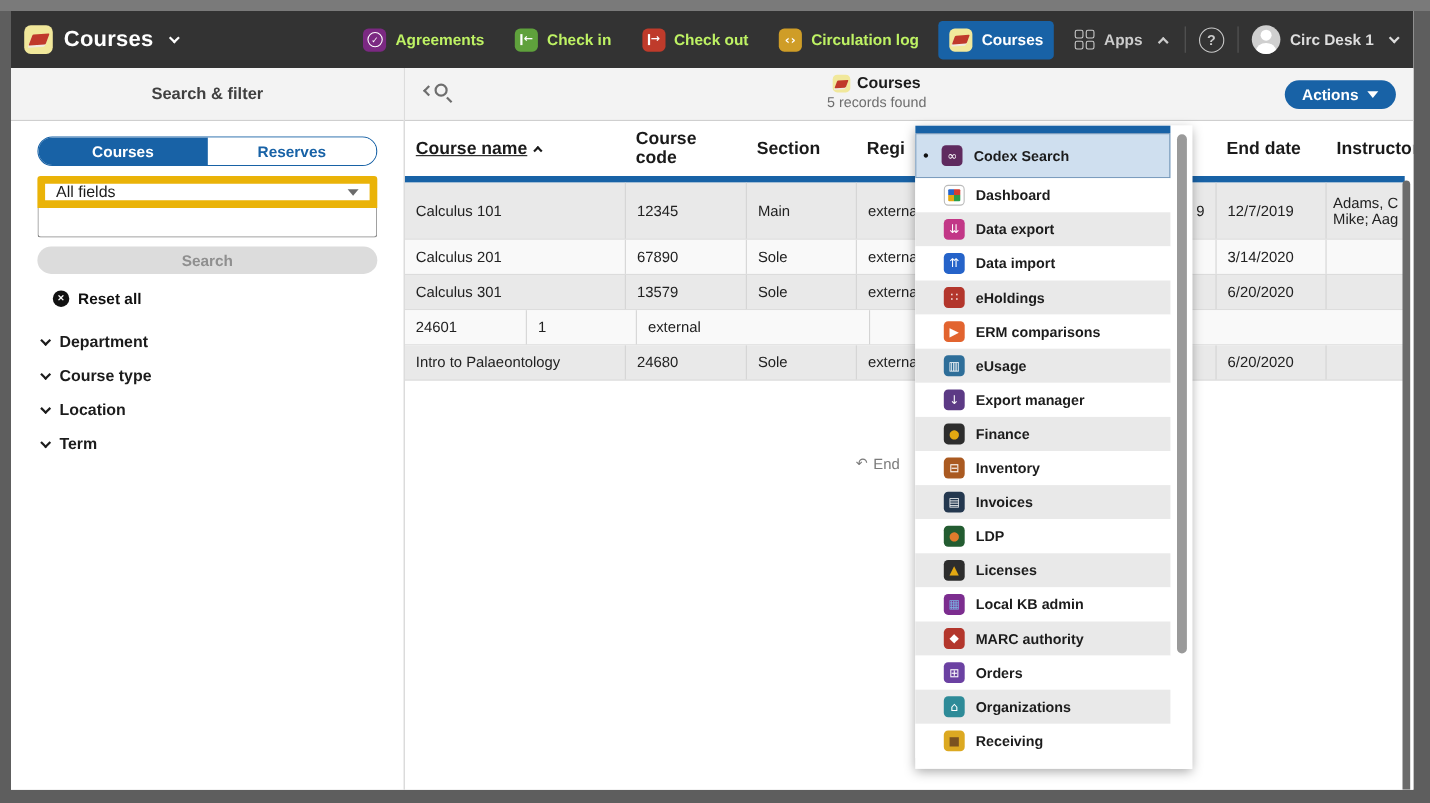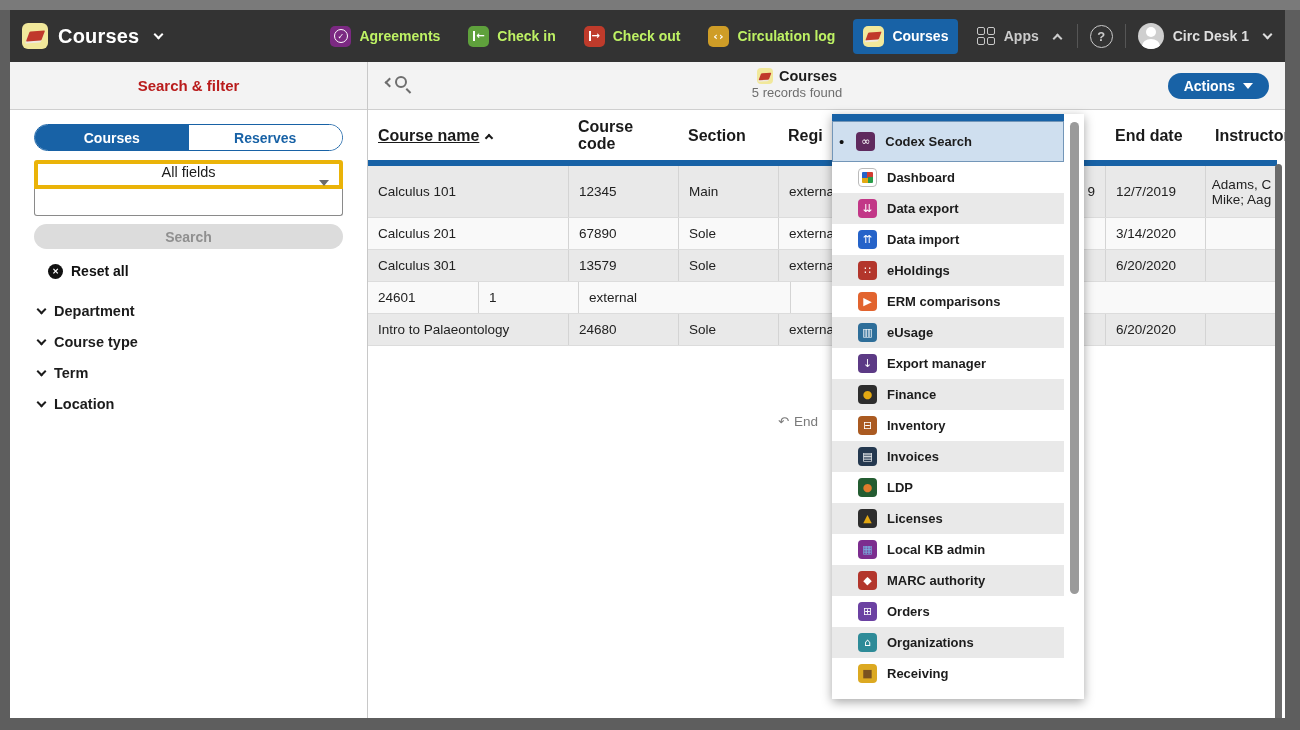--- a/index.html
+++ b/index.html
@@ -36,26 +36,26 @@
   .avatar::before { content:""; position:absolute; left:8px; top:4px; width:10px; height:10px; background:#fff; border-radius:50%; }
   .avatar::after { content:""; position:absolute; left:4px; top:16px; width:18px; height:14px; background:#fff; border-radius:50%; }
 
   
   .content { flex:1; display:flex; min-height:0; position:relative; }
   .sidebar { width:358px; flex:0 0 358px; border-right:1px solid #c8c8c8; background:#fff; display:flex; flex-direction:column; }
   .main { flex:1; position:relative; background:#fff; overflow:hidden; }
   .band { height:48px; background:#f3f3f3; border-bottom:1px solid #cfcfcf; position:relative; }
 
   .sb-band { display:flex; align-items:center; justify-content:center; }
-  .sb-title { font-size:15px; font-weight:700; color:#b91c1c; }
+  .sb-title { font-size:15px; font-weight:700; color:#404040; }
   .sb-body { padding:14px 24px; }
   .tabs { display:flex; height:27px; border:1.5px solid #1862a6; border-radius:14px; overflow:hidden; }
   .tab { flex:1; display:flex; align-items:center; justify-content:center; font-size:14px; font-weight:700; cursor:pointer; color:#1862a6; background:#fff; }
   .tab.active { background:#1862a6; color:#fff; }
-  .select { margin-top:9px; height:29px; border:4px solid #eab308; border-radius:3px 3px 0 0; display:flex; align-items:center; padding:0 10px; font-size:14.5px; color:#1c1c1c; cursor:pointer; background:#fff;flex-direction:column; }
+  .select { margin-top:9px; height:29px; border:7px solid #eab308; border-radius:3px 3px 0 0; display:flex; align-items:center; padding:0 10px; font-size:14.5px; color:#1c1c1c; cursor:pointer; background:#fff; }
   .select .caret { margin-left:auto; width:0; height:0; border-left:5px solid transparent; border-right:5px solid transparent; border-top:6px solid #6b6b6b; }
   .search-input { width:100%; height:27px; border:1px solid #8a8a8a; border-top:none; border-radius:0 0 3px 3px; font-size:14px; padding:0 10px; outline:none; }
   .search-btn { margin-top:8px; width:100%; height:25px; border:none; border-radius:13px; background:#dcdcdc; color:#8f8f8f; font-size:14px; font-weight:700; cursor:default; }
   .reset { margin-top:14px; display:flex; align-items:center; gap:8px; padding-left:14px; cursor:pointer; }
   .reset .x-ic { width:15px; height:15px; background:#111; border-radius:50%; color:#fff; font-size:8px; display:flex; align-items:center; justify-content:center; font-weight:700; }
   .reset .lbl { font-size:14px; font-weight:700; color:#111; }
   .filters { margin-top:22px; display:flex; flex-direction:column; gap:11px; }
   .filter-hdr { display:flex; align-items:center; gap:9px; padding:2px 0 2px 4px; cursor:pointer; }
   .filter-hdr .fchev { width:7px; height:7px; border-right:2px solid #1c1c1c; border-bottom:2px solid #1c1c1c; transform:rotate(45deg); margin-top:-4px; }
   .filter-hdr .lbl { font-size:14.5px; font-weight:700; color:#1c1c1c; }
@@ -201,25 +201,25 @@
             <div class="filter-hdr">
               <span class="fchev"></span>
               <span class="lbl">Department</span>
             </div>
             <div class="filter-hdr">
               <span class="fchev"></span>
               <span class="lbl">Course type</span>
             </div>
             <div class="filter-hdr">
               <span class="fchev"></span>
-              <span class="lbl">Term</span>
+              <span class="lbl">Location</span>
             </div>
             <div class="filter-hdr">
               <span class="fchev"></span>
-              <span class="lbl">Location</span>
+              <span class="lbl">Term</span>
             </div>
           </div>
       </div>
     </div>
 
     <div class="main">
       <div class="band">
         <div class="collapse-search">
           <span class="lchev"></span>
           <span class="mag"></span>

